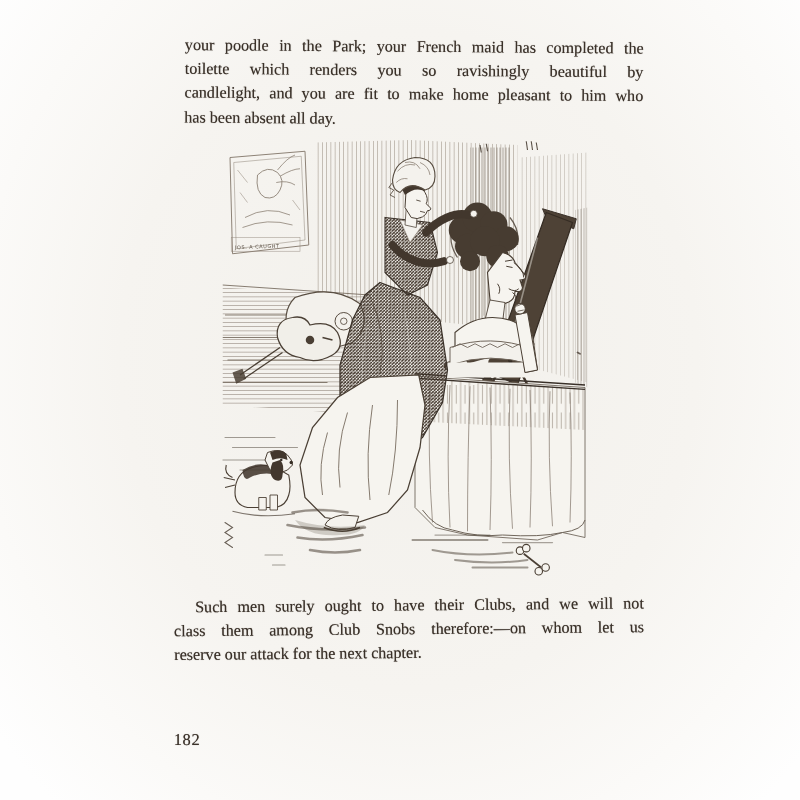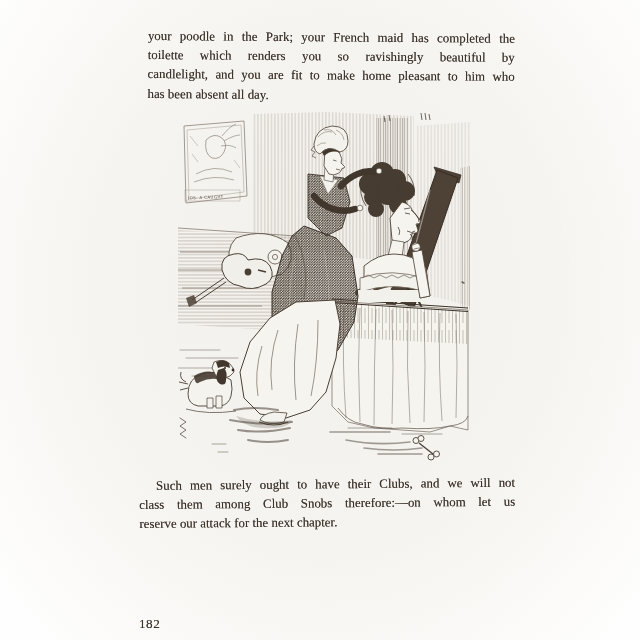--- a/index.html
+++ b/index.html
@@ -9,21 +9,21 @@
     font-family:"Liberation Serif","DejaVu Serif",serif;
     color:#3a3129;
   }
   .para{position:absolute;line-height:19.2px;font-size:12.9px;
         text-shadow:0 0 .6px rgba(58,49,41,.65);}
   .para-top{left:148px;top:27px;width:367px;transform:rotate(.45deg);transform-origin:0 0;}
   .para-bottom{left:139px;top:477px;width:376px;transform:rotate(-.5deg);transform-origin:0 0;}
   .line{text-align:justify;text-align-last:justify;white-space:nowrap;height:19.2px;}
   .line.last{text-align-last:left;}
   .line.indent{padding-left:17px;}
-  .page-number{position:absolute;left:139px;top:616px;font-size:13.2px;letter-spacing:.5px;
+  .page-number{position:absolute;left:139px;top:584px;font-size:13.2px;letter-spacing:.5px;
         text-shadow:0 0 .6px rgba(58,49,41,.6);}
   .illustration{position:absolute;left:178px;top:110px;width:292px;height:356px;}
   svg text{font-family:"DejaVu Sans","Liberation Sans",sans-serif;}
 </style>
 </head>
 <body>
 
 <div class="page">
 
   <div class="para para-top">

